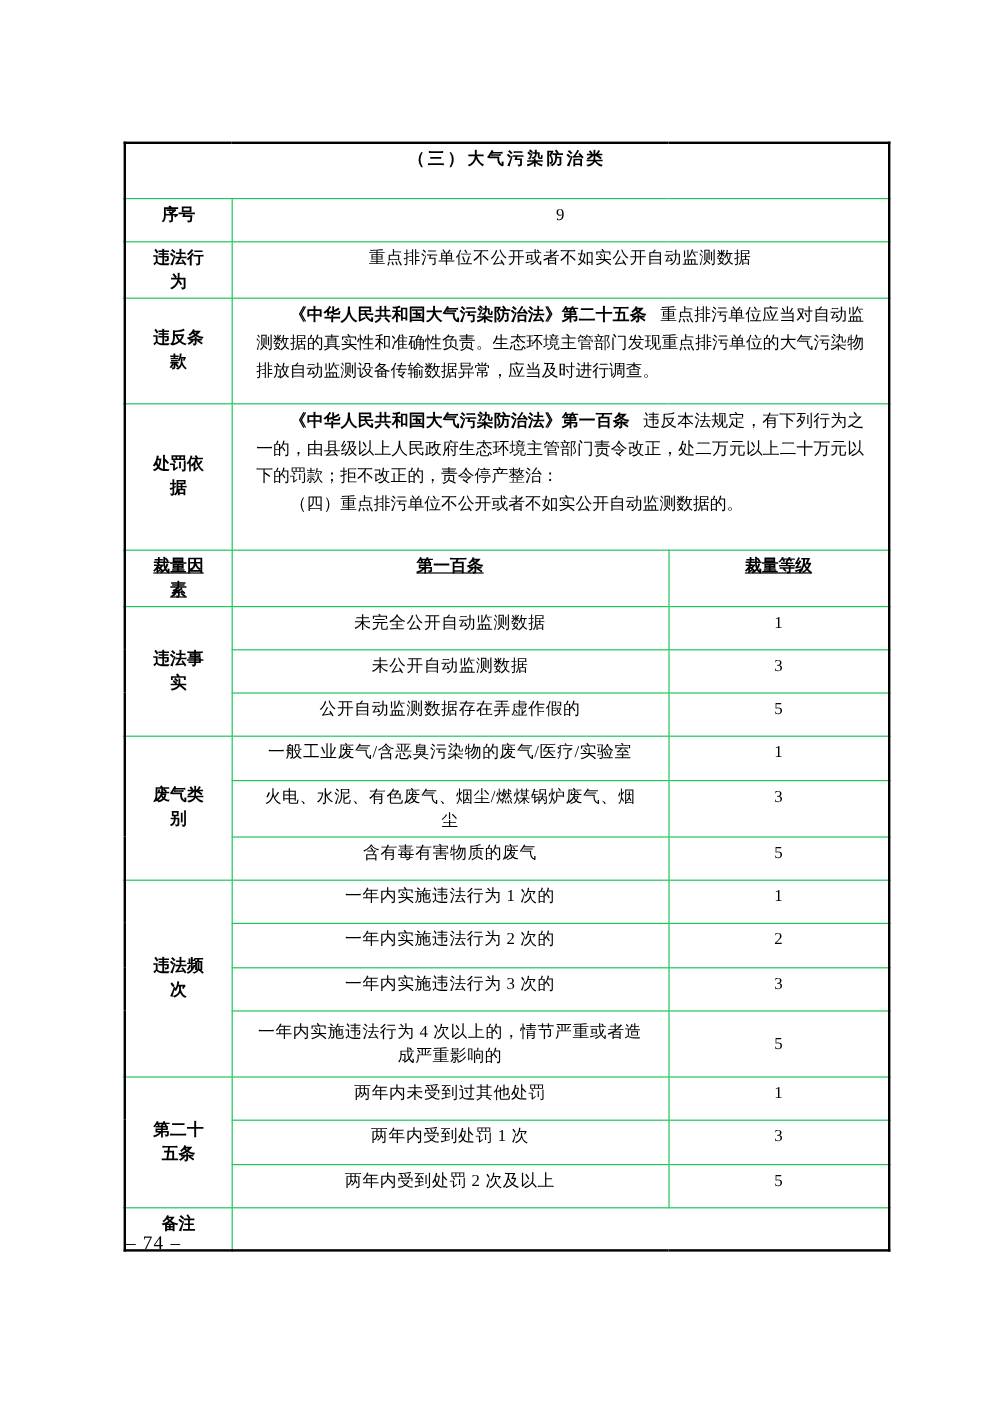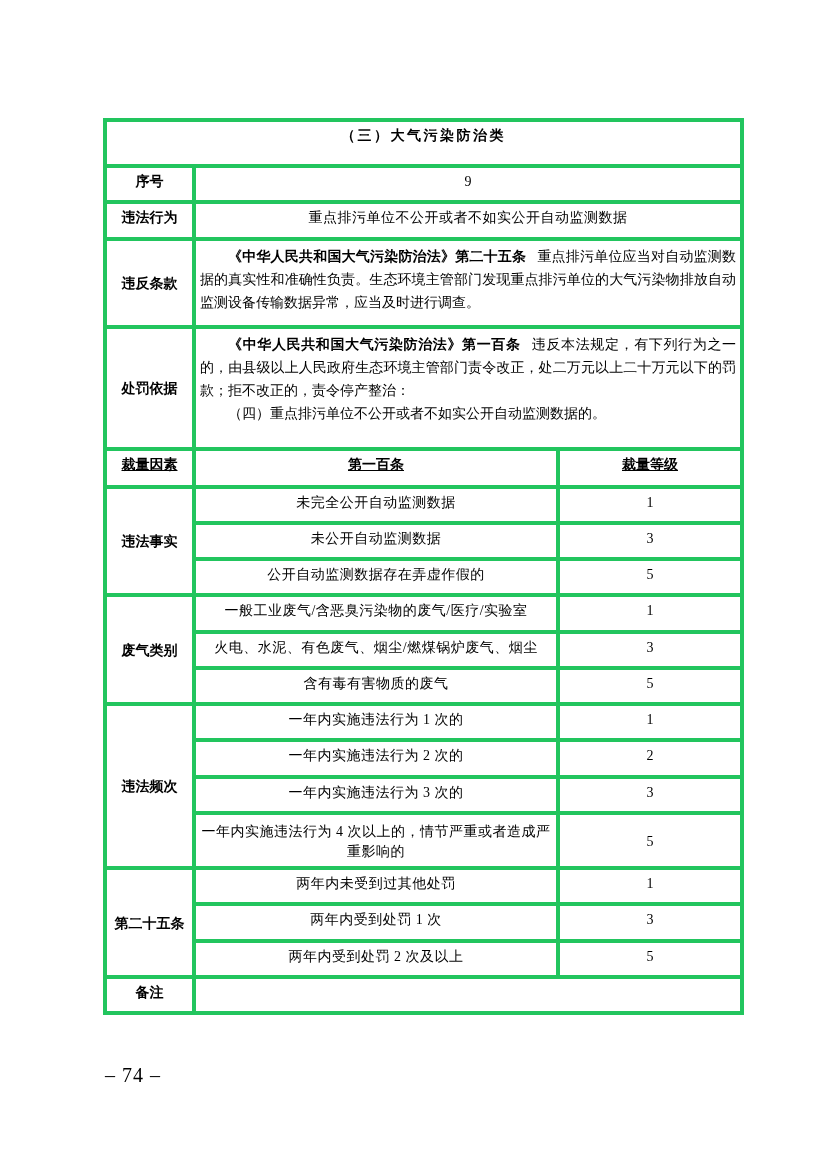--- a/index.html
+++ b/index.html
@@ -9,23 +9,23 @@
     background: #ffffff; color: #000;
     position: relative; overflow: hidden;
     font-family: "Liberation Serif", "DejaVu Serif", serif;
   }
   .doc-table {
     position: absolute; left: 103px; top: 118px; width: 637px;
     border-collapse: collapse; table-layout: fixed;
     border: 2px solid #000;
   }
   .doc-table td {
-    border: 4px solid #22c55e;
+    border: 1px solid #22c55e;
     vertical-align: top;
-    padding: 4px 4px 2px;
+    padding: 4px 20px 2px;
     font-size: 14px; line-height: 20px;
     overflow: hidden;
   }
   tr.rt  { height: 46px; }
   tr.r36 { height: 36px; }
   tr.r37 { height: 37px; }
   tr.r88 { height: 88px; }
   tr.r122{ height: 122px; }
   tr.r38 { height: 38px; text-decoration: underline; }
   tr.r55 { height: 55px; }
@@ -35,27 +35,27 @@
     letter-spacing: 2.5px; padding-top: 6px;
   }
   .lbl { font-weight: bold; font-size: 15px; text-align: center; line-height: 21px; padding-left: 2px; padding-right: 2px; }
   .mid { vertical-align: middle !important; }
   .center { text-align: center; }
   .criteria { text-align: center; letter-spacing: 0.5px; }
   .grade { text-align: center; font-size: 15px; }
   .para-cell { padding: 7px 9px 4px 9px; }
   .para {
     margin: 0; text-indent: 2em; text-align: justify;
-    line-height: 23px; font-size: 14px;
+    line-height: 23px; font-size: 14px; font-family: Liberation Mono, monospace;
   }
   .para + .para { }
   .cit { font-weight: bold; margin-right: 0.8em; }
   .page-num {
-    position: absolute; left: 105px; top: 1064px;
-    font-size: 20px; letter-spacing: 1px;
+    position: absolute; left: 105px; top: 1028px;
+    font-size: 16px; letter-spacing: 1px;
   }
 </style>
 </head>
 <body>
 
 <table class="doc-table">
   <colgroup>
     <col style="width:89px">
     <col style="width:364px">
     <col style="width:184px">

